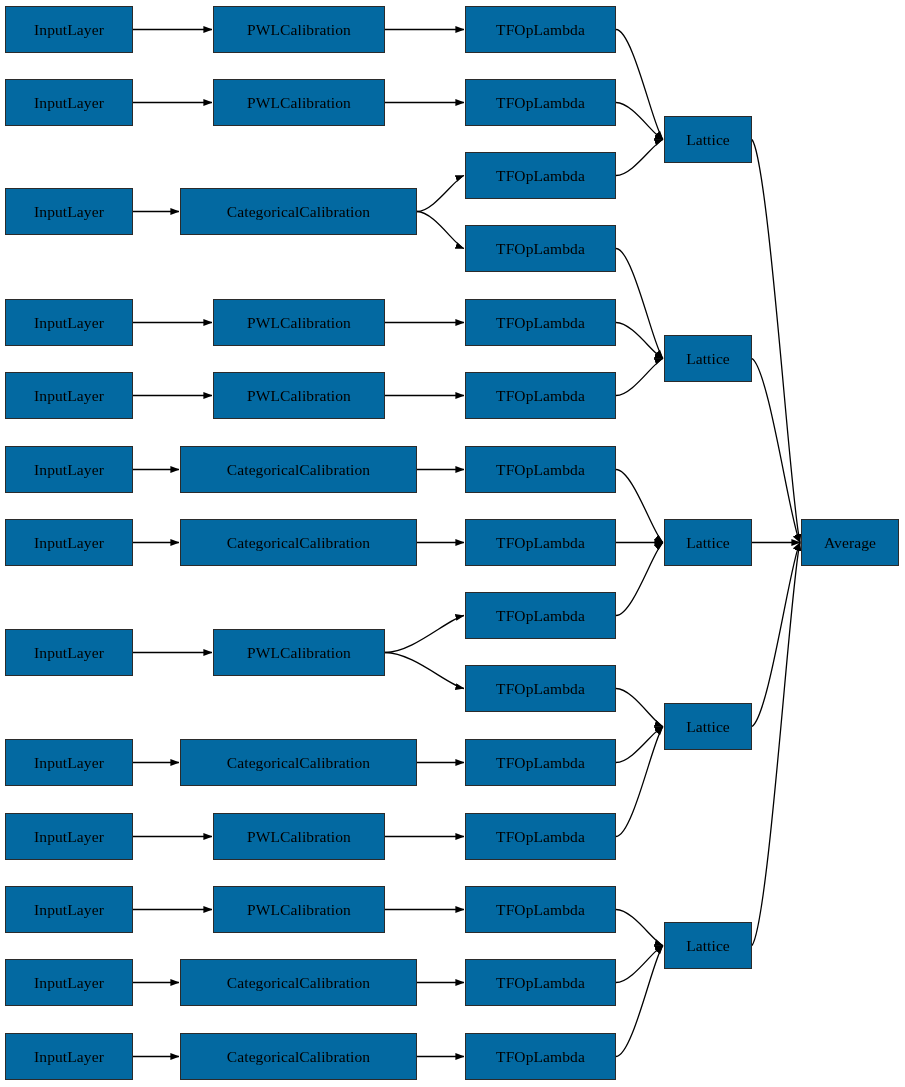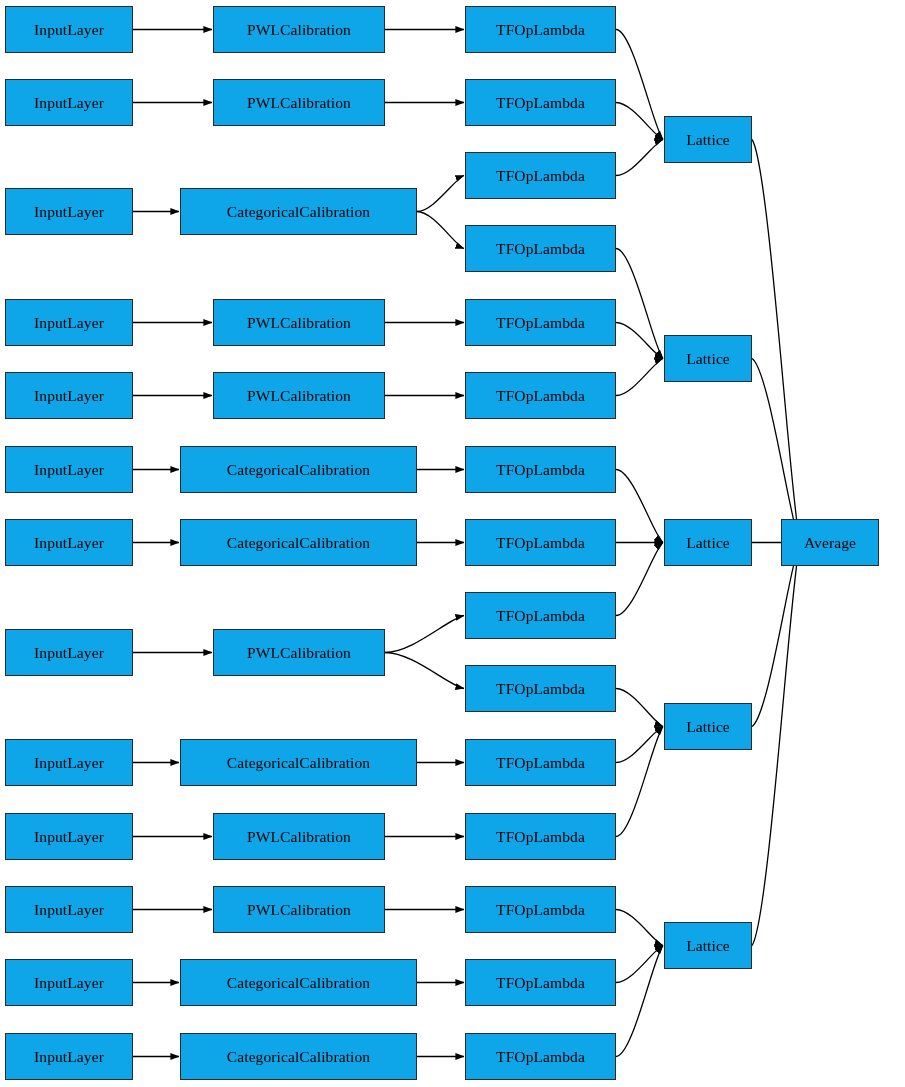--- a/index.html
+++ b/index.html
@@ -30,21 +30,21 @@
     position: absolute;
     left: 0;
     top: 0;
     width: 905px;
     height: 1087px;
   }
   .node {
     position: absolute;
     box-sizing: border-box;
     border: 1px solid #2b2b2b;
-    background: #0ea5e9;
+    background: #0369a1;
     display: flex;
     align-items: center;
     justify-content: center;
     color: #000000;
     font-size: 15.5px;
     line-height: 1;
     white-space: nowrap;
     letter-spacing: 0.1px;
   }
   .node-label {
@@ -245,17 +245,17 @@
       </div>
       <div class="node" style="left: 664px; top: 519px; width: 88px; height: 47px;">
         <span class="node-label">Lattice</span>
       </div>
       <div class="node" style="left: 664px; top: 703px; width: 88px; height: 47px;">
         <span class="node-label">Lattice</span>
       </div>
       <div class="node" style="left: 664px; top: 922px; width: 88px; height: 47px;">
         <span class="node-label">Lattice</span>
       </div>
-      <div class="node" style="left: 781px; top: 519px; width: 98px; height: 47px;">
+      <div class="node" style="left: 801px; top: 519px; width: 98px; height: 47px;">
         <span class="node-label">Average</span>
       </div>
     </div>
 </div>
 
 </body></html>

